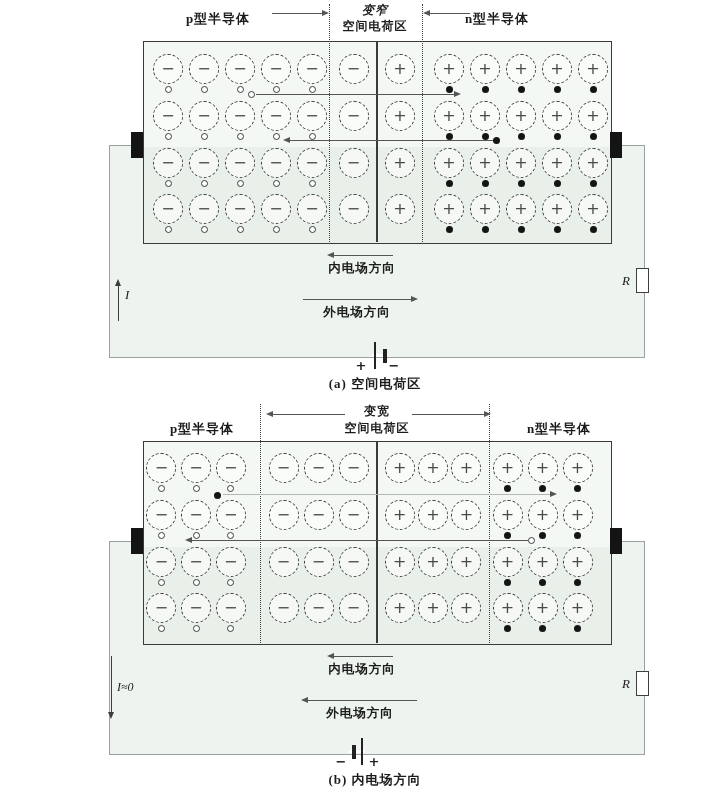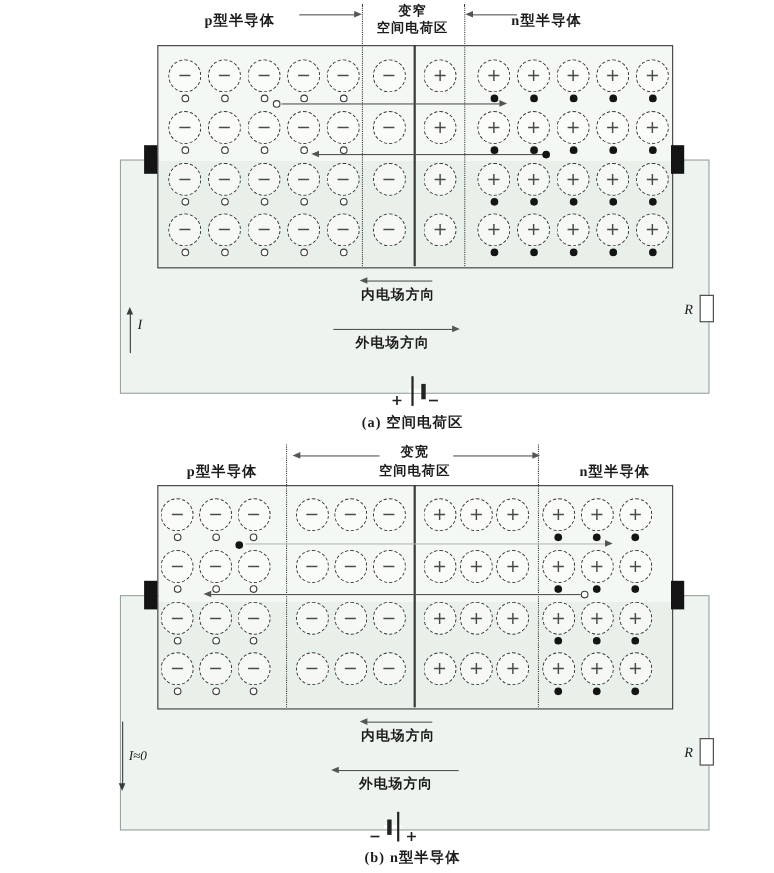--- a/index.html
+++ b/index.html
@@ -48,21 +48,21 @@
 
   <div class="semibox" style="left:143px;top:41px;width:467px;height:201px;"></div>
   <div class="junction" style="left:376px;top:41px;height:201px;"></div>
   <div class="vdotted" style="left:329px;top:4px;height:238px;"></div>
   <div class="vdotted" style="left:422px;top:4px;height:238px;"></div>
 
   <div class="terminal" style="left:131px;top:132px;"></div>
   <div class="terminal" style="left:610px;top:132px;"></div>
 
   <div class="lbl" style="left:218px;top:19px;">p型半导体</div>
-  <div class="lbl" style="left:375px;top:10px;font-size:12px;">变窄</div>
+  <div class="lbl" style="left:375px;top:10px;font-size:12px;font-style:italic;">变窄</div>
   <div class="lbl" style="left:375px;top:26px;font-size:12px;">空间电荷区</div>
   <div class="lbl" style="left:497px;top:19px;">n型半导体</div>
 
   <div class="hline" style="left:272px;top:13px;width:53px;"></div>
   <div class="head-r" style="left:322px;top:10px;"></div>
   <div class="hline" style="left:427px;top:13px;width:43px;"></div>
   <div class="head-l" style="left:423px;top:10px;"></div>
 
   <div class="open-dot" style="left:248px;top:91px;"></div>
   <div class="hline" style="left:256px;top:94px;width:200px;"></div>
@@ -137,21 +137,21 @@
 
   <div class="resistor" style="left:636px;top:671px;"></div>
   <div class="small-math" style="left:622px;top:676px;">R</div>
 
   <div class="gap" style="left:349px;top:750px;width:16px;"></div>
   <div class="plate-short" style="left:352px;top:745px;"></div>
   <div class="plate-long" style="left:361px;top:738px;"></div>
   <div class="pol" style="left:341px;top:761px;">−</div>
   <div class="pol" style="left:374px;top:761px;">+</div>
 
-  <div class="cap" style="left:375px;top:780px;">(b) n型半导体</div>
+  <div class="cap" style="left:375px;top:780px;">(b) 内电场方向</div>
 
 <div class="ion" style="left: 153px; top: 54px;">
       <span>−</span>
     </div>
     <div class="hole" style="left: 164.5px; top: 86px;"></div>
     <div class="ion" style="left: 153px; top: 101px;">
       <span>−</span>
     </div>
     <div class="hole" style="left: 164.5px; top: 133px;"></div>
     <div class="ion" style="left: 153px; top: 148px;">

